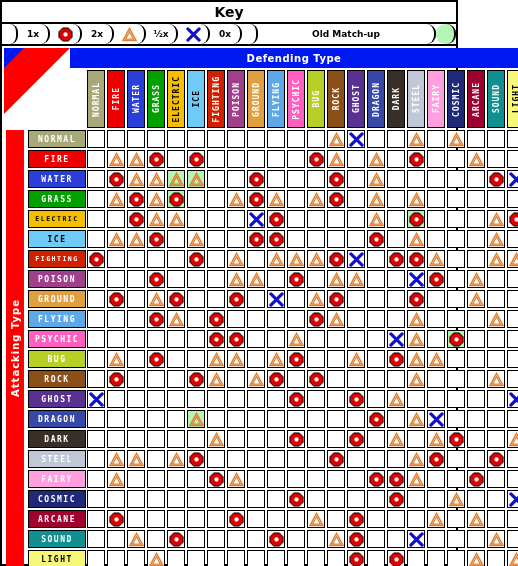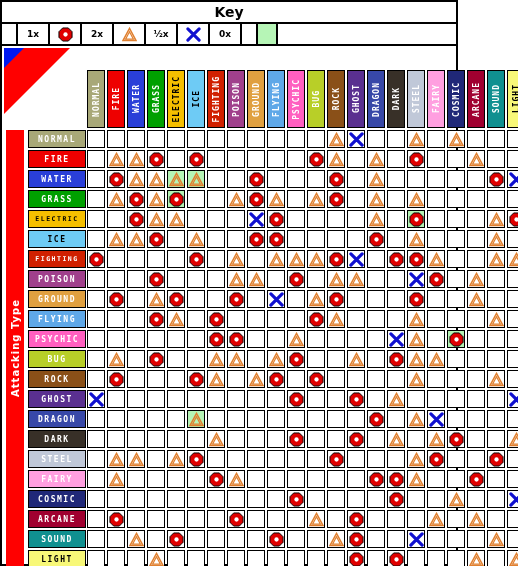--- a/index.html
+++ b/index.html
@@ -3,21 +3,21 @@
 <meta charset="utf-8">
 <style>
   html,body{margin:0;padding:0;background:#fff;}
   body{width:518px;height:566px;font-family:"DejaVu Sans",sans-serif;overflow:hidden;}
   #wrap{position:relative;width:458px;height:566px;border:2px solid #000;box-sizing:border-box;background:#fff;}
 
   
   .key-title{height:20px;border-bottom:2px solid #000;display:flex;align-items:center;justify-content:center;
              font-size:14px;font-weight:bold;color:#000;}
   .key-row{height:20px;border-bottom:2px solid #000;display:flex;align-items:stretch;font-size:9px;font-weight:bold;}
-  .key-cell{border-right:2px solid #000;display:flex;align-items:center;justify-content:center;box-sizing:border-box;}
+  .key-cell{border-right:2px solid #000;display:flex;align-items:center;justify-content:center;box-sizing:border-box;border-radius:9px;}
   .key-pad{width:16px;}
   .key-lbl{width:32px;}
   .key-sym{width:32px;}
   .key-gap{width:16px;}
   .key-old{flex:1;}
   .key-swatch{width:20px;background:#b6f5b6;}
   .key-new{flex:1;border-right:none;}
 
   
   .sym{width:15px;height:15px;display:block;}
@@ -76,28 +76,30 @@
         </svg>
     </div>
     <div class="key-cell key-lbl">½x</div>
     <div class="key-cell key-sym">
       <svg class="sym" viewBox="0 0 16 16">
           <path d="M2,2 L14,14 M14,2 L2,14" stroke="#1010d0" stroke-width="3.2" stroke-linecap="round"></path>
         </svg>
     </div>
     <div class="key-cell key-lbl">0x</div>
     <div class="key-cell key-gap"></div>
+    <div class="key-cell key-old">Old Match-up</div>
     <div class="key-cell key-swatch"></div>
   </div>
 
   <div class="corner-tri">
     <div class="red"></div>
       <div class="blu"></div>
   </div>
 
+  <div class="defend-bar">Defending Type</div>
 
   <div id="colhead">
       <div class="colh" style="background: rgb(168, 168, 120);">
         <span style="color: rgb(255, 255, 255);">NORMAL</span>
       </div>
       <div class="colh" style="background: rgb(238, 0, 0);">
         <span style="color: rgb(255, 255, 255);">FIRE</span>
       </div>
       <div class="colh" style="background: rgb(42, 63, 216);">
         <span style="color: rgb(255, 255, 255);">WATER</span>

